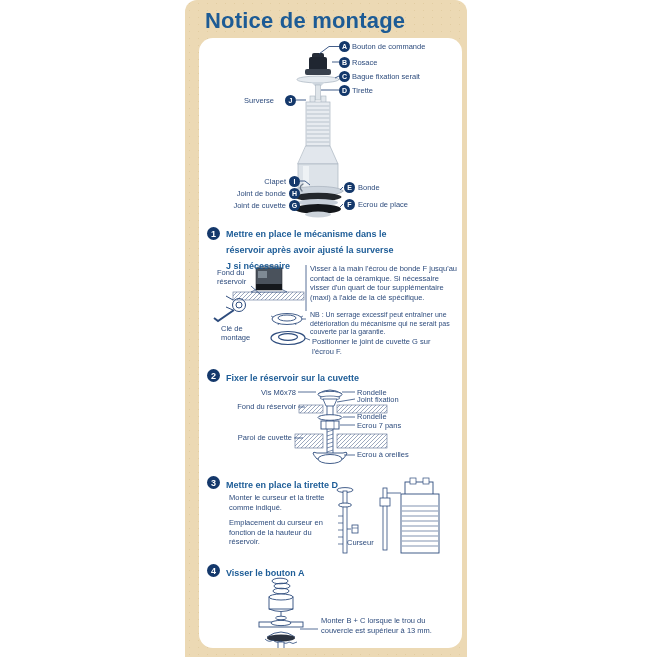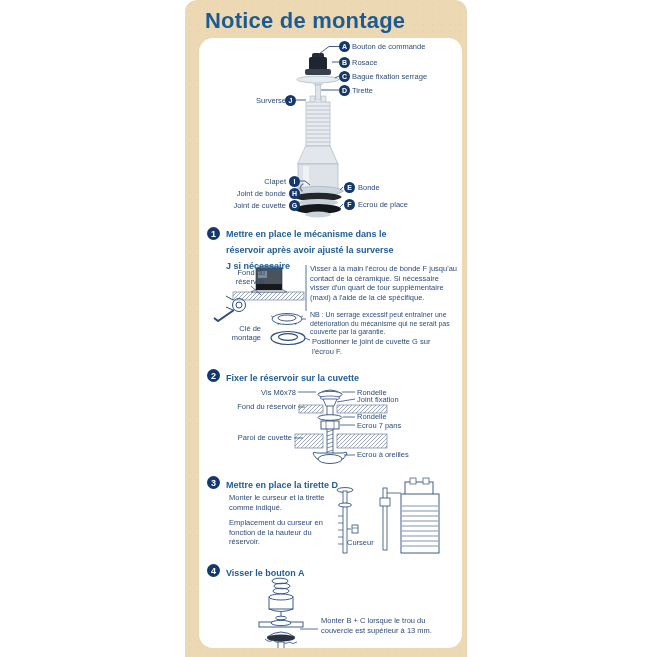--- a/index.html
+++ b/index.html
@@ -29,21 +29,21 @@
     position:absolute;width:11px;height:11px;border-radius:50%;
     background:#14386b;color:#fff;font-size:7px;font-weight:bold;
     display:flex;align-items:center;justify-content:center;z-index:3;
   }
   .stepnum{
     position:absolute;width:13px;height:13px;border-radius:50%;
     background:#14386b;color:#fff;font-size:9px;font-weight:bold;
     display:flex;align-items:center;justify-content:center;z-index:3;
   }
   .plabel{
-    position:absolute;font-size:7.5px;color:#2e4c7d;white-space:nowrap;z-index:3;text-align:right;
+    position:absolute;font-size:7.5px;color:#2e4c7d;white-space:nowrap;z-index:3;
   }
   .plabel.r{text-align:right;}
   .shead{
     position:absolute;font-size:9px;font-weight:bold;color:#1e5d97;
     line-height:16px;z-index:3;
   }
   .btxt{
     position:absolute;font-size:7.5px;color:#2e4c7d;line-height:9.5px;z-index:3;
   }
   .btxt.small{font-size:7px;line-height:8.6px;}
@@ -224,27 +224,27 @@
       </g>
     </svg>
 
     <div class="badge" style="left:140px;top:3px">A</div>
     <div class="plabel" style="left:153px;top:4px">Bouton de commande</div>
 
     <div class="badge" style="left:140px;top:19px">B</div>
     <div class="plabel" style="left:153px;top:20px">Rosace</div>
 
     <div class="badge" style="left:140px;top:33px">C</div>
-    <div class="plabel" style="left:153px;top:34px">Bague fixation serrage</div>
+    <div class="plabel" style="left:153px;top:34px">Bague fixation serait</div>
 
     <div class="badge" style="left:140px;top:47px">D</div>
     <div class="plabel" style="left:153px;top:48px">Tirette</div>
 
     <div class="badge" style="left:86px;top:57px">J</div>
-    <div class="plabel r" style="right:176px;top:58px">Surverse</div>
+    <div class="plabel r" style="right:188px;top:58px">Surverse</div>
 
     <div class="badge" style="left:90px;top:138px">I</div>
     <div class="plabel r" style="right:176px;top:139px">Clapet</div>
 
     <div class="badge" style="left:90px;top:150px">H</div>
     <div class="plabel r" style="right:176px;top:151px">Joint de bonde</div>
 
     <div class="badge" style="left:90px;top:162px">G</div>
     <div class="plabel r" style="right:176px;top:163px">Joint de cuvette</div>
 

